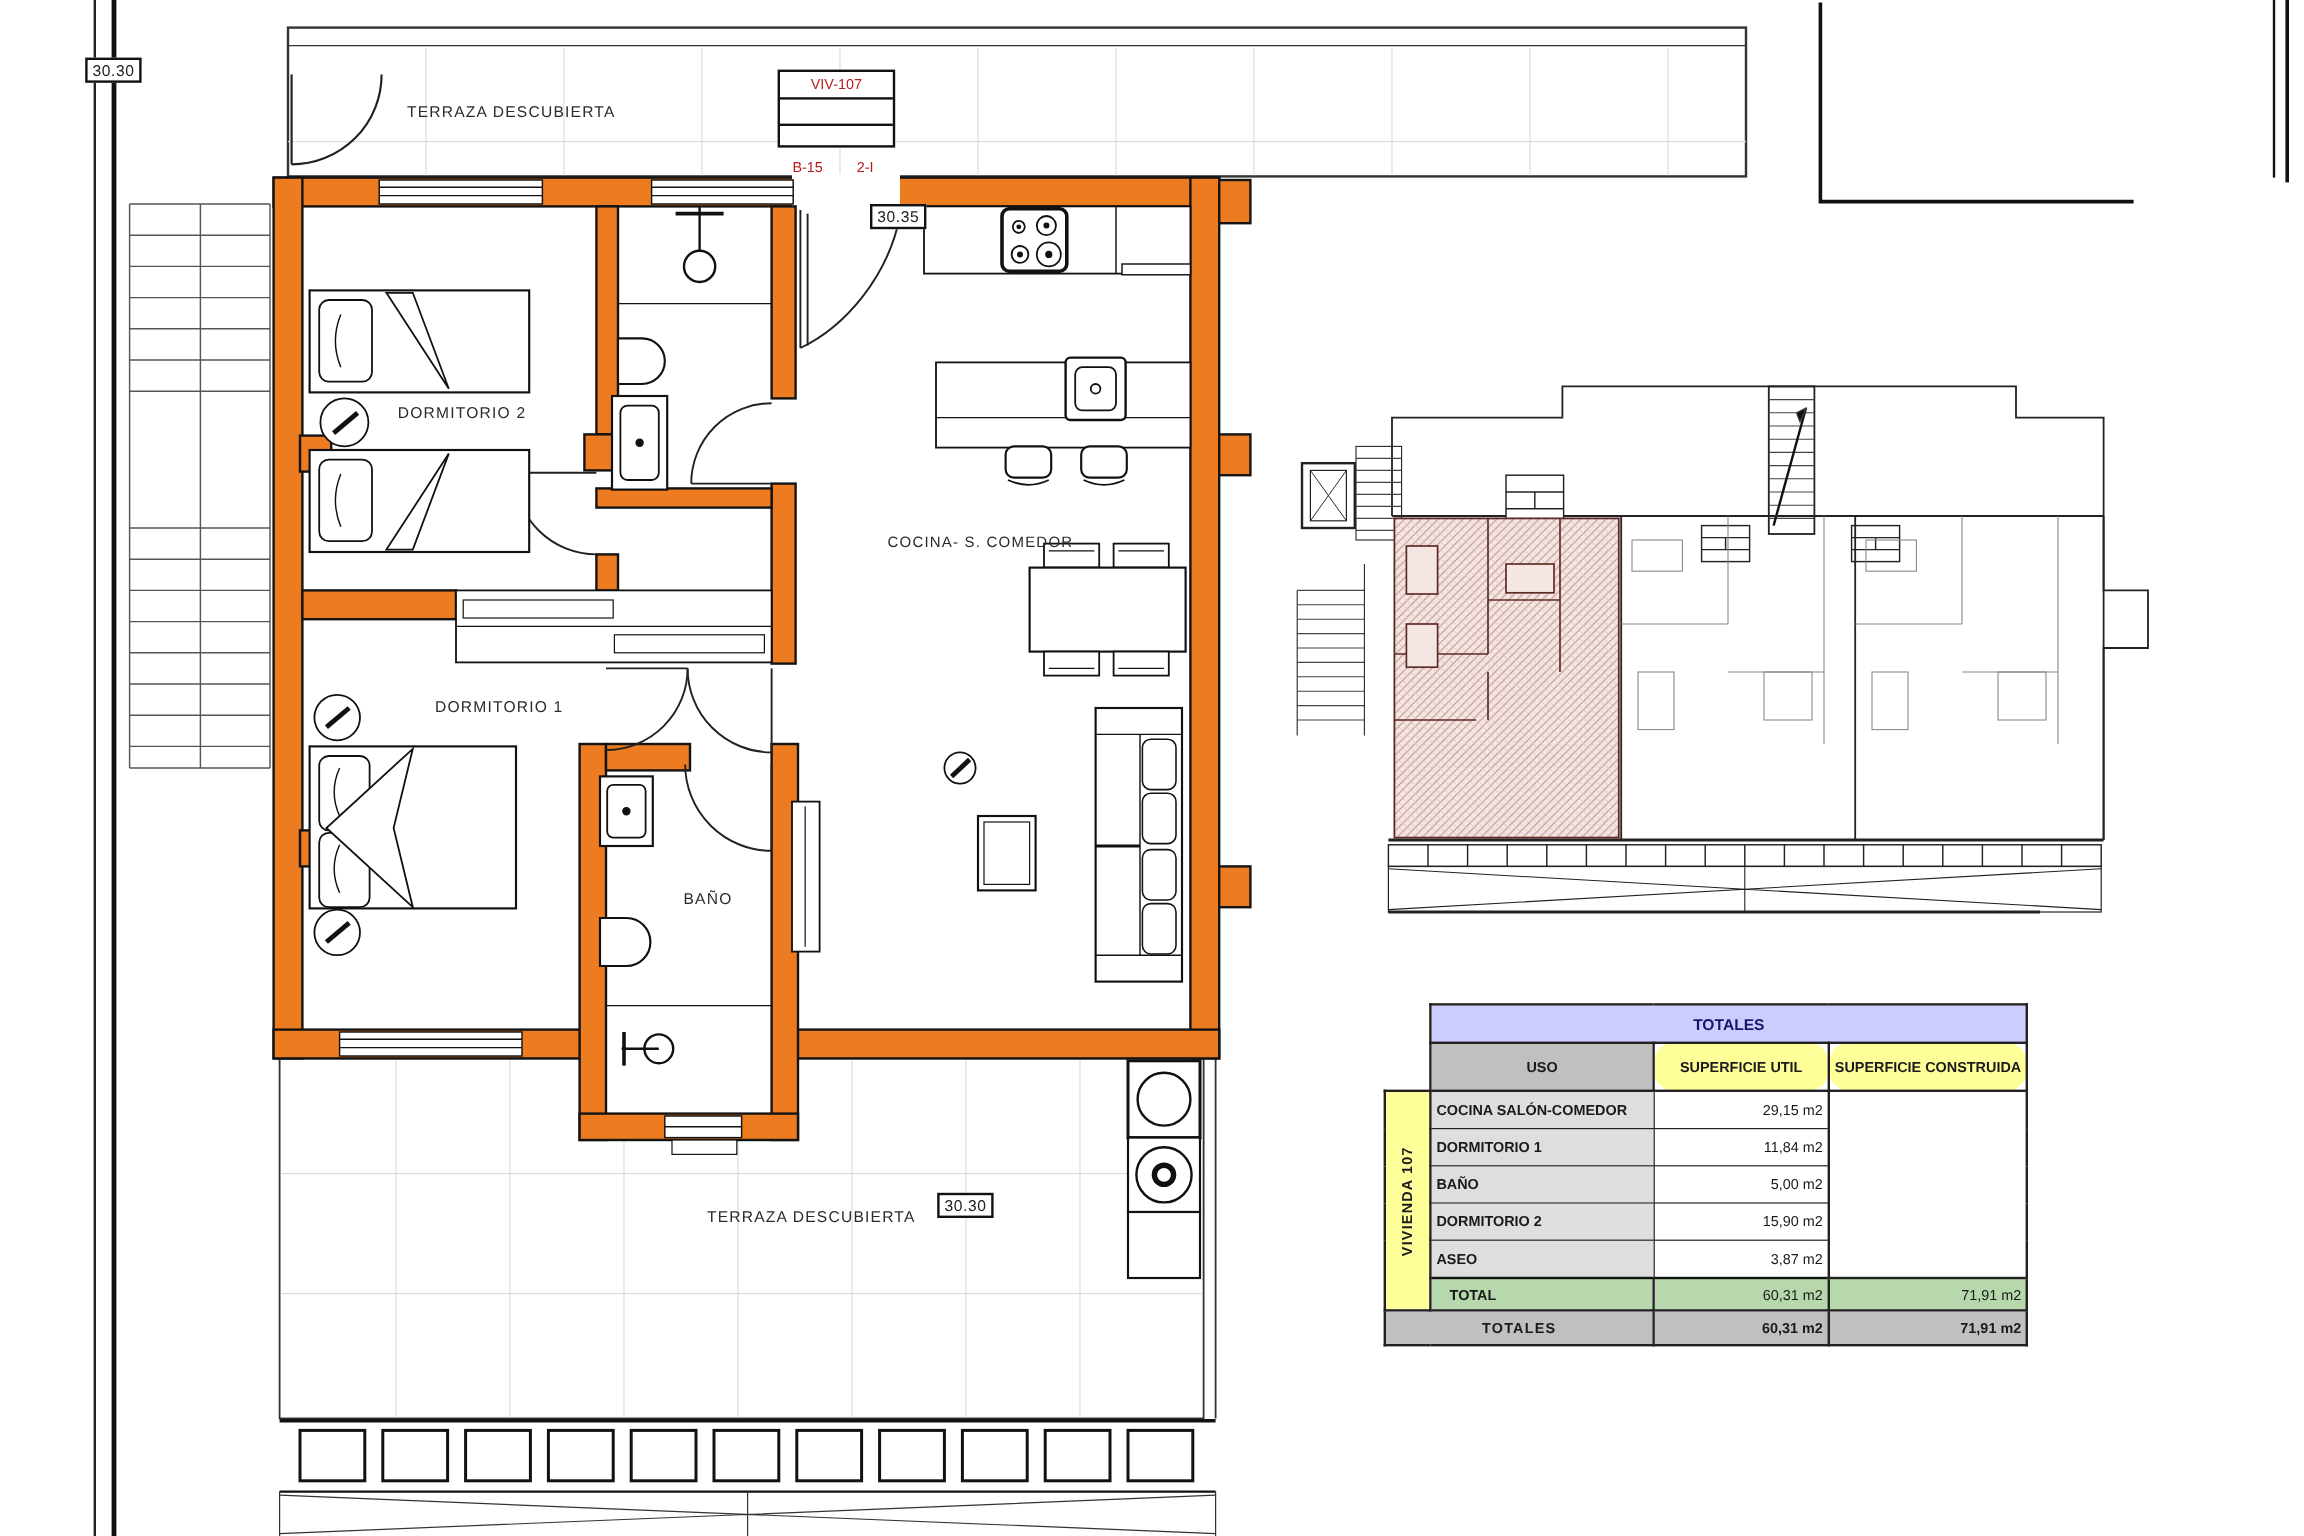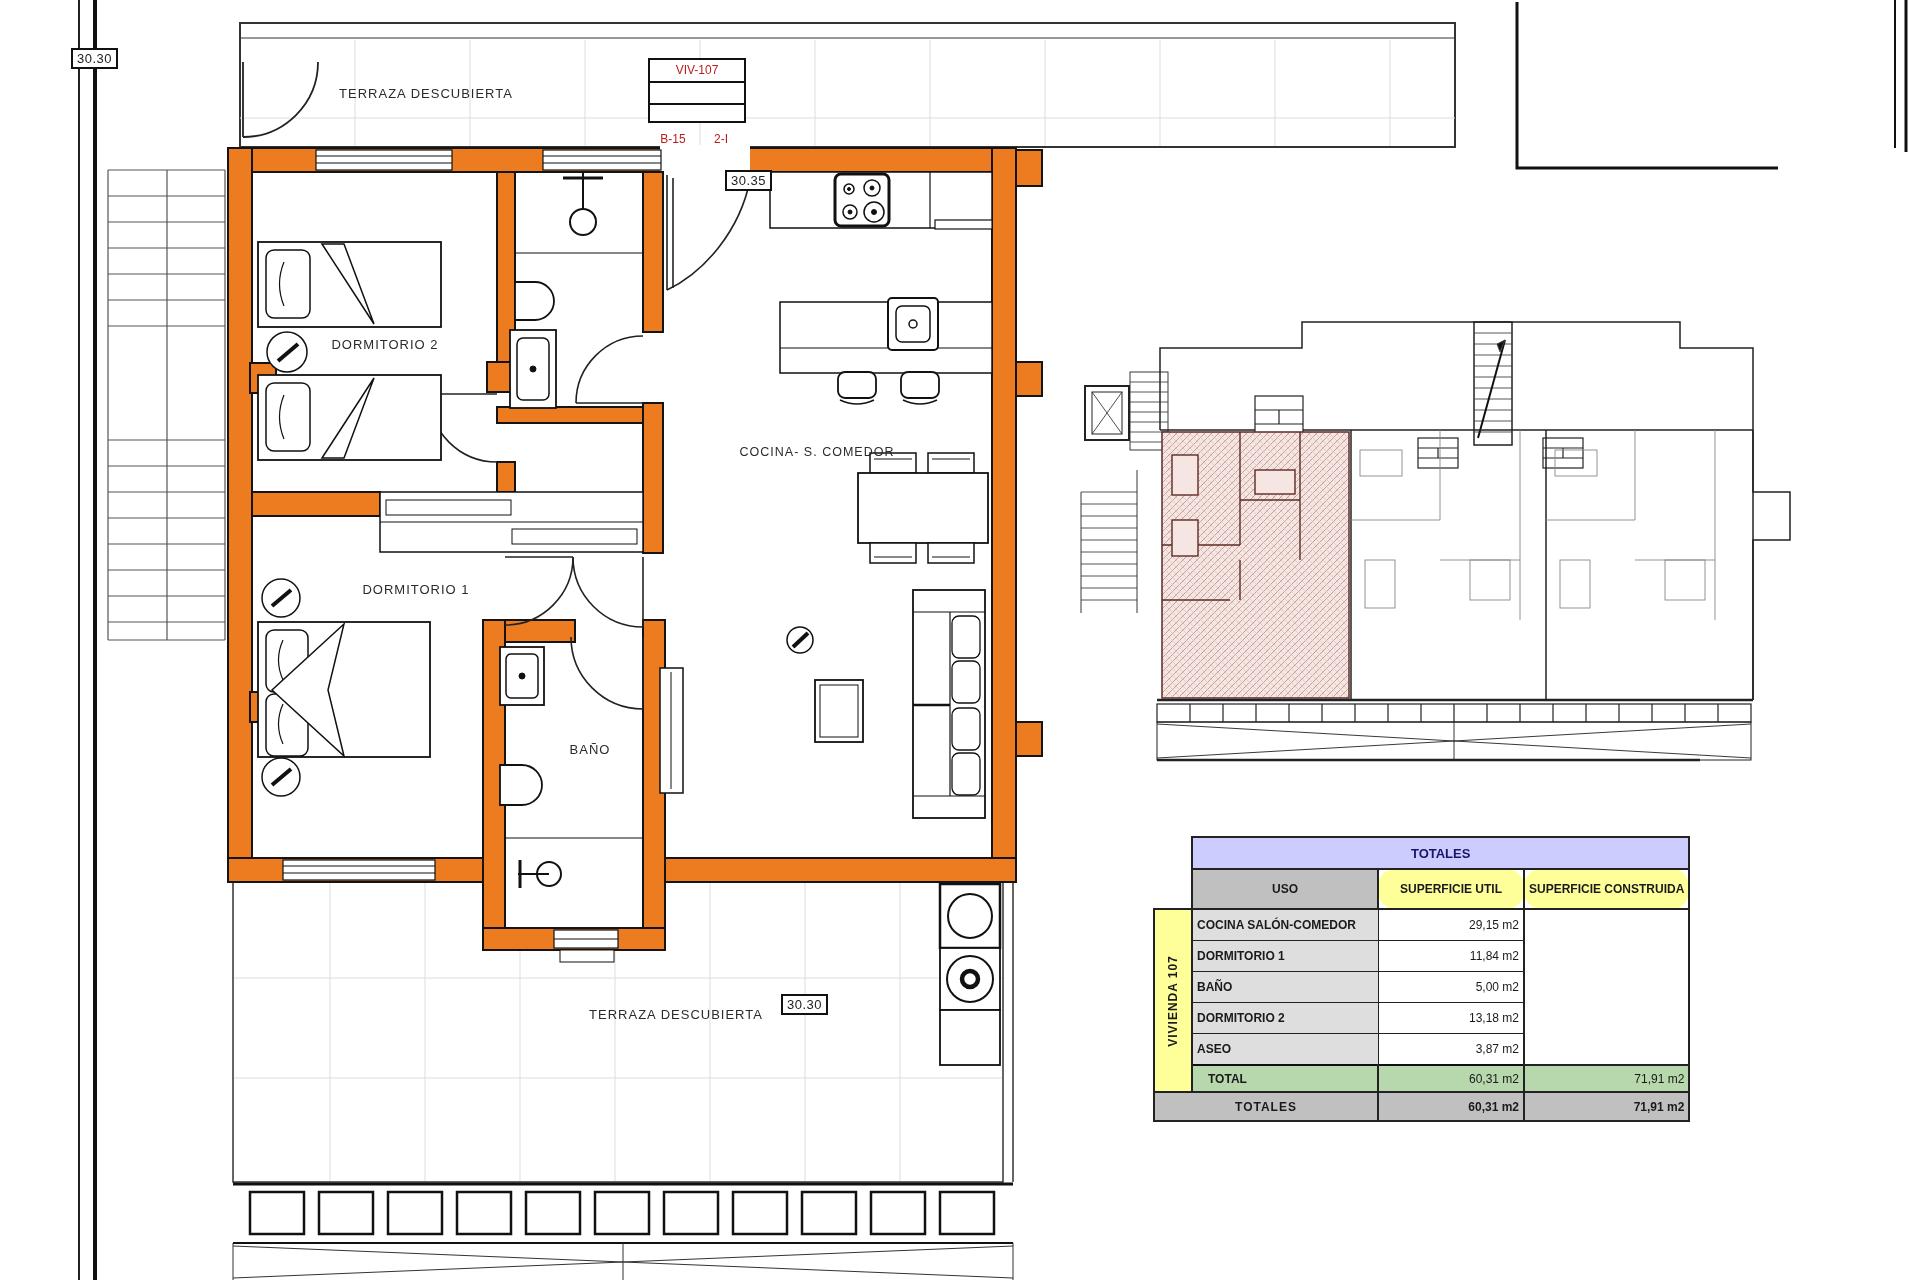--- a/index.html
+++ b/index.html
@@ -456,21 +456,21 @@
   <tr>
     <td class="uso">DORMITORIO 1</td>
     <td class="val">11,84 m2</td>
   </tr>
   <tr>
     <td class="uso">BAÑO</td>
     <td class="val">5,00 m2</td>
   </tr>
   <tr>
     <td class="uso">DORMITORIO 2</td>
-    <td class="val">13,18 m2</td>
+    <td class="val">15,90 m2</td>
   </tr>
   <tr>
     <td class="uso">ASEO</td>
     <td class="val">3,87 m2</td>
   </tr>
   <tr class="totalrow">
     <td class="tl">TOTAL</td>
     <td class="val">60,31 m2</td>
     <td class="val">71,91 m2</td>
   </tr>

